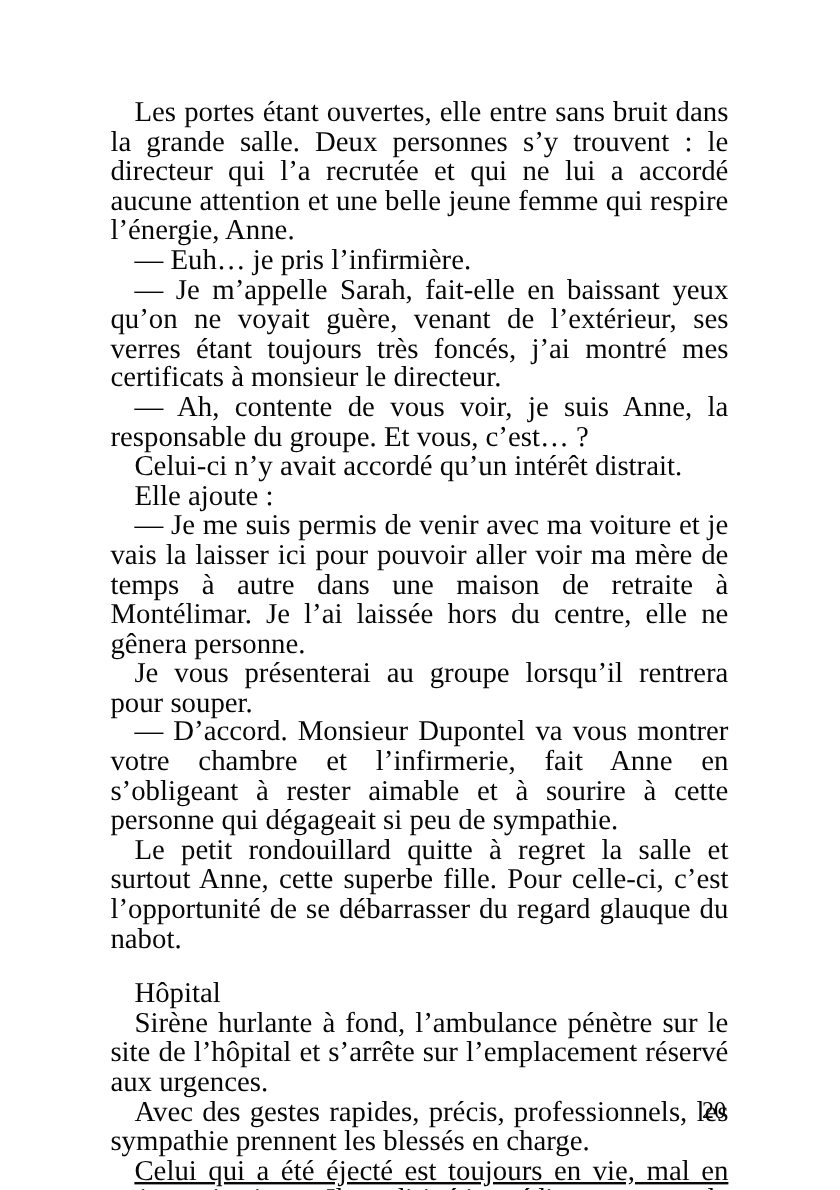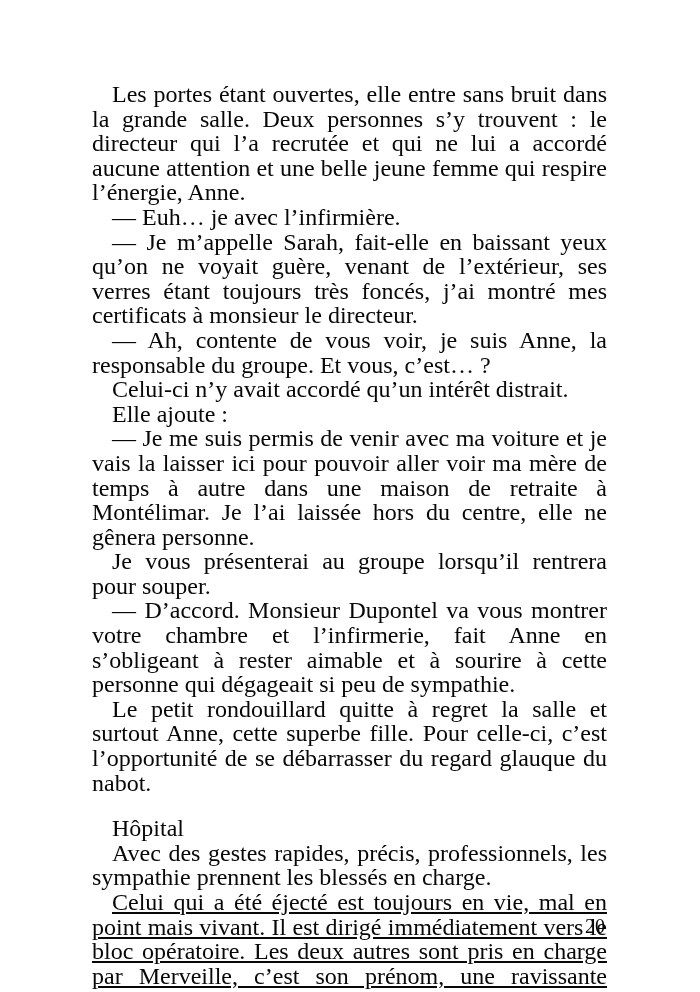--- a/index.html
+++ b/index.html
@@ -55,31 +55,32 @@
     line-height: 23px;
   }
 </style>
 </head>
 <body>
 
 <div class="page">
 
   <div class="text-block">
     <p>Les portes étant ouvertes, elle entre sans bruit dans la grande salle. Deux personnes s’y trouvent : le directeur qui l’a recrutée et qui ne lui a accordé aucune attention et une belle jeune femme qui respire l’énergie, Anne.</p>
-    <p>— Euh… je avec l’infirmière.</p>
+    <p>— Euh… je pris l’infirmière.</p>
     <p>— Je m’appelle Sarah, fait-elle en baissant yeux qu’on ne voyait guère, venant de l’extérieur, ses verres étant toujours très foncés, j’ai montré mes certificats à monsieur le directeur.</p>
     <p>— Ah, contente de vous voir, je suis Anne, la responsable du groupe. Et vous, c’est… ?</p>
     <p>Celui-ci n’y avait accordé qu’un intérêt distrait.</p>
     <p>Elle ajoute :</p>
     <p>— Je me suis permis de venir avec ma voiture et je vais la laisser ici pour pouvoir aller voir ma mère de temps à autre dans une maison de retraite à Montélimar. Je l’ai laissée hors du centre, elle ne gênera personne.</p>
     <p>Je vous présenterai au groupe lorsqu’il rentrera pour souper.</p>
     <p>— D’accord. Monsieur Dupontel va vous montrer votre chambre et l’infirmerie, fait Anne en s’obligeant à rester aimable et à sourire à cette personne qui dégageait si peu de sympathie.</p>
     <p>Le petit rondouillard quitte à regret la salle et surtout Anne, cette superbe fille. Pour celle-ci, c’est l’opportunité de se débarrasser du regard glauque du nabot.</p>
 
     <p class="section-heading">Hôpital</p>
 
+    <p>Sirène hurlante à fond, l’ambulance pénètre sur le site de l’hôpital et s’arrête sur l’emplacement réservé aux urgences.</p>
     <p>Avec des gestes rapides, précis, professionnels, les sympathie prennent les blessés en charge.</p>
     <p class="continued">Celui qui a été éjecté est toujours en vie, mal en point mais vivant. Il est dirigé immédiatement vers le bloc opératoire. Les deux autres sont pris en charge par Merveille, c’est son prénom, une ravissante noire, un peu opulente, avec un rire ravageur et une joie</p>
   </div>
 
   <div class="page-number">20</div>
 
 </div>
 
 </body></html>

